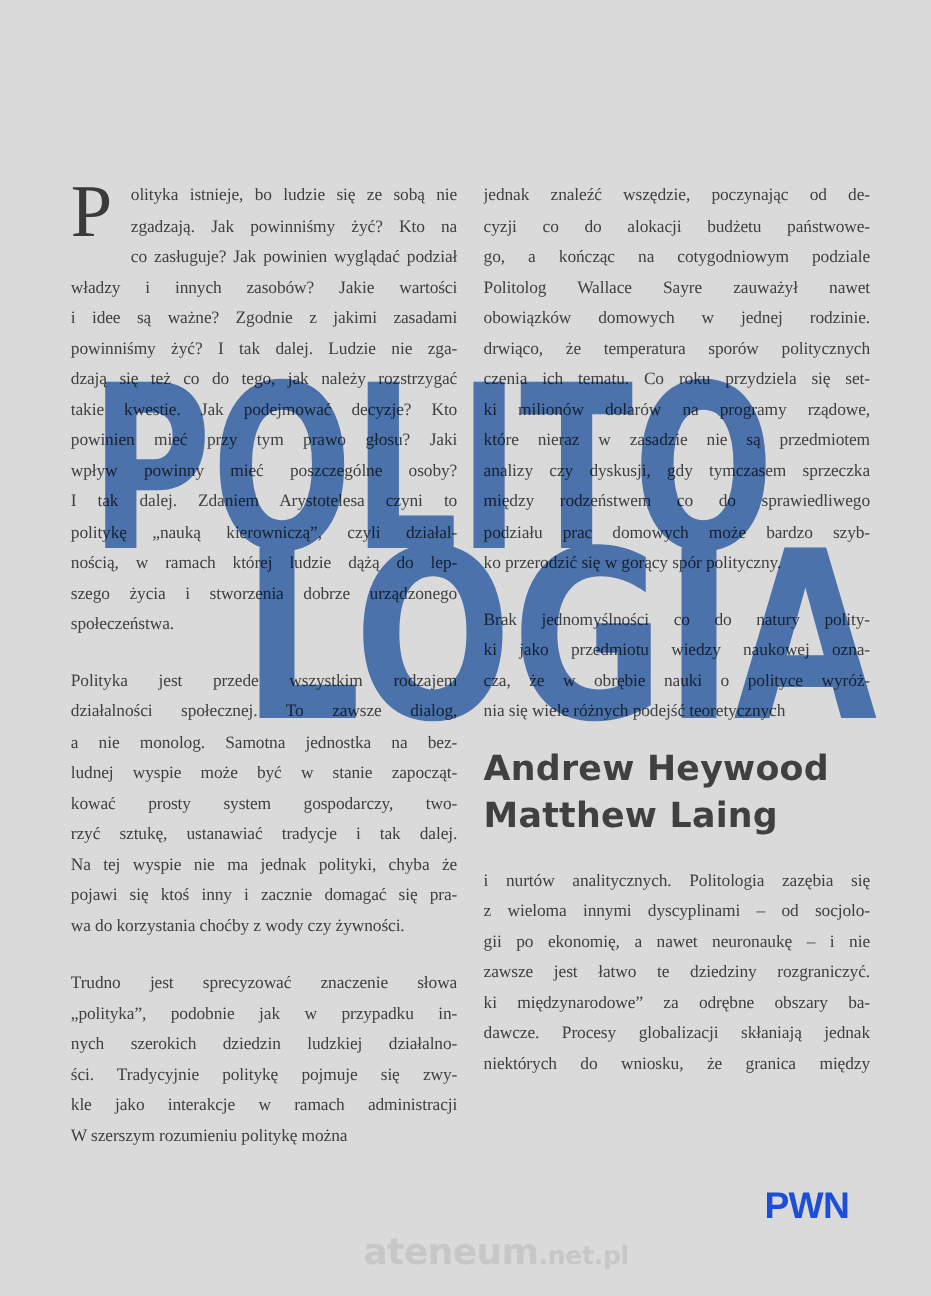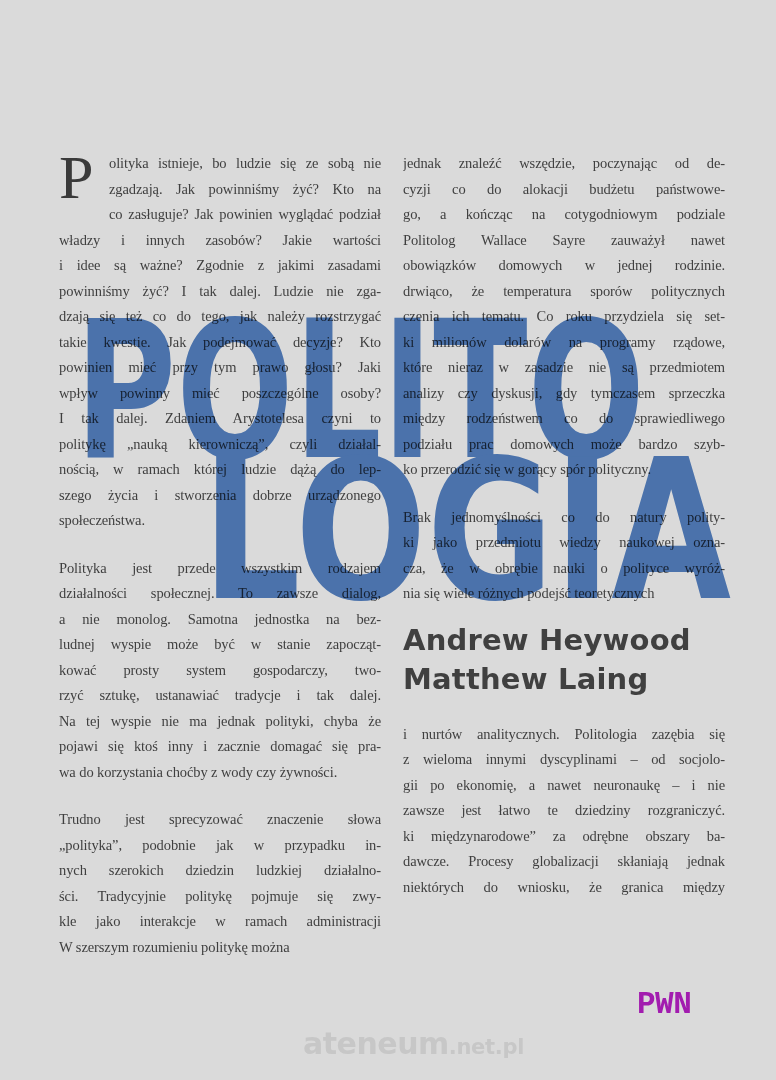--- a/index.html
+++ b/index.html
@@ -71,25 +71,25 @@
     line-height:39px;
     letter-spacing:0.2px;
     color:#404040;
     text-align:left;
   }
   
   .publisher{
     position:absolute;
     left:637px;
     top:987px;
-    font-family:Liberation Mono, monospace;
+    font-family:Liberation Sans, sans-serif;
     font-weight:bold;
     font-size:31px;
     letter-spacing:-0.5px;
-    color:#a21caf;
+    color:#1d4ed8;
   }
   
   .watermark{
     position:absolute;
     left:303px;
     top:1026px;
     display:flex;
     align-items:baseline;
     color:#c7c7c7;
     font-family:"DejaVu Sans", sans-serif;

